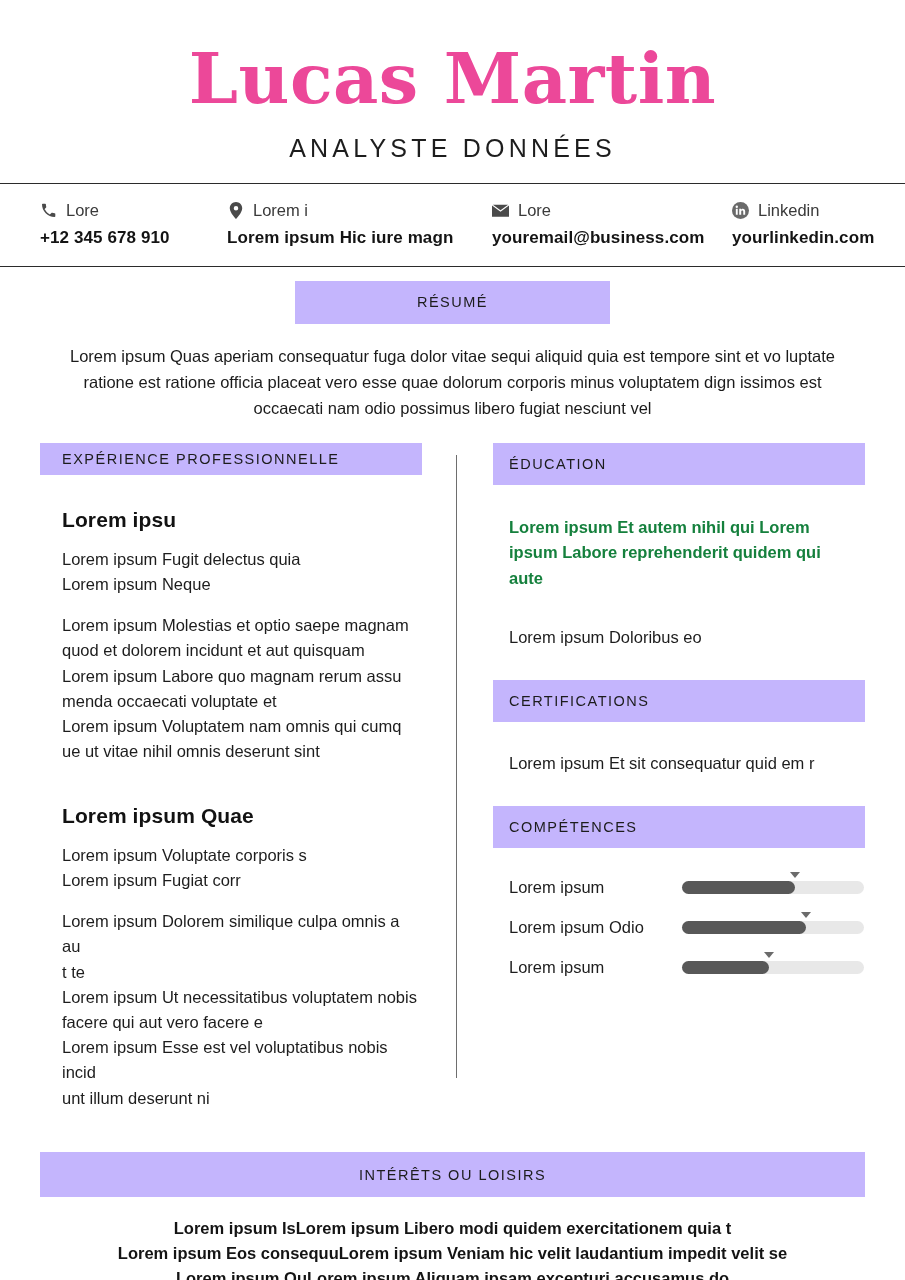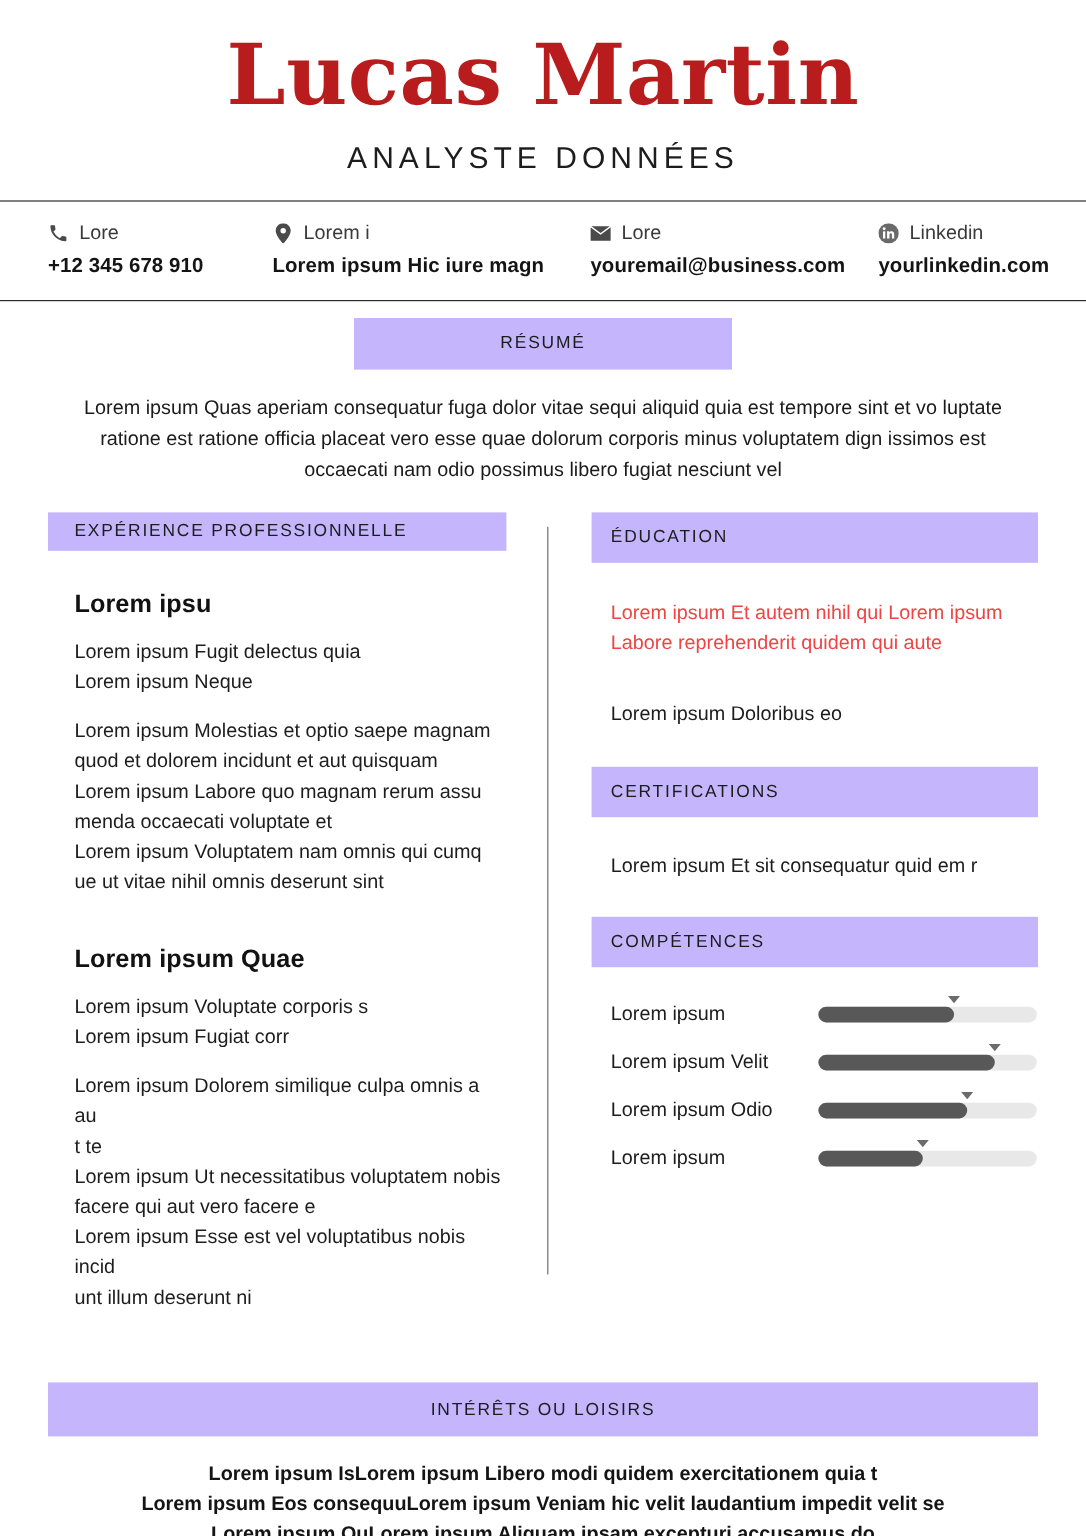--- a/index.html
+++ b/index.html
@@ -20,22 +20,22 @@
   .header {
     padding-top: 26px;
     text-align: center;
   }
   .name {
     font-family: "DejaVu Serif", "Liberation Serif", serif;
     font-weight: 700;
     font-size: 70px;
     line-height: 1.05;
     letter-spacing: 0.5px;
-    color: #b91c1c;
-    margin: 0;
+    color: #ec4899;
+    margin: 16px;
     padding: 0 20px;
   }
   .job-title {
     margin-top: 18px;
     font-size: 25px;
     letter-spacing: 4.2px;
     font-weight: 400;
     color: #1d1d1d;
     padding-bottom: 20px;
   }
@@ -167,23 +167,23 @@
     font-size: 16.5px;
     line-height: 1.53;
     color: #1d1d1d;
   }
   .job-lines .ln { display: block; }
 
   
   .rc-body { padding: 0 8px 0 16px; }
   .edu-entry {
     font-size: 16.5px;
-    font-weight: 400;
+    font-weight: 700;
     line-height: 1.56;
-    color: #ef4444;
+    color: #15803d;
   }
   .rc-text {
     font-size: 16.5px;
     line-height: 1.6;
     color: #1d1d1d;
   }
 
   
   .skill-row {
     display: flex;
@@ -390,27 +390,20 @@
     <div class="rc-body" style="margin-top:20px;">
 
       <div class="skill-row">
         <span class="skill-label">Lorem ipsum</span>
         <span class="skill-track">
           <span class="skill-fill" style="width: 62%;"></span>
           <span class="skill-marker" style="left: 62%;"></span>
         </span>
       </div>
 
-      <div class="skill-row">
-        <span class="skill-label">Lorem ipsum Velit</span>
-        <span class="skill-track">
-          <span class="skill-fill" style="width: 81%;"></span>
-          <span class="skill-marker" style="left: 81%;"></span>
-        </span>
-      </div>
 
       <div class="skill-row">
         <span class="skill-label">Lorem ipsum Odio</span>
         <span class="skill-track">
           <span class="skill-fill" style="width: 68%;"></span>
           <span class="skill-marker" style="left: 68%;"></span>
         </span>
       </div>
 
       <div class="skill-row">

